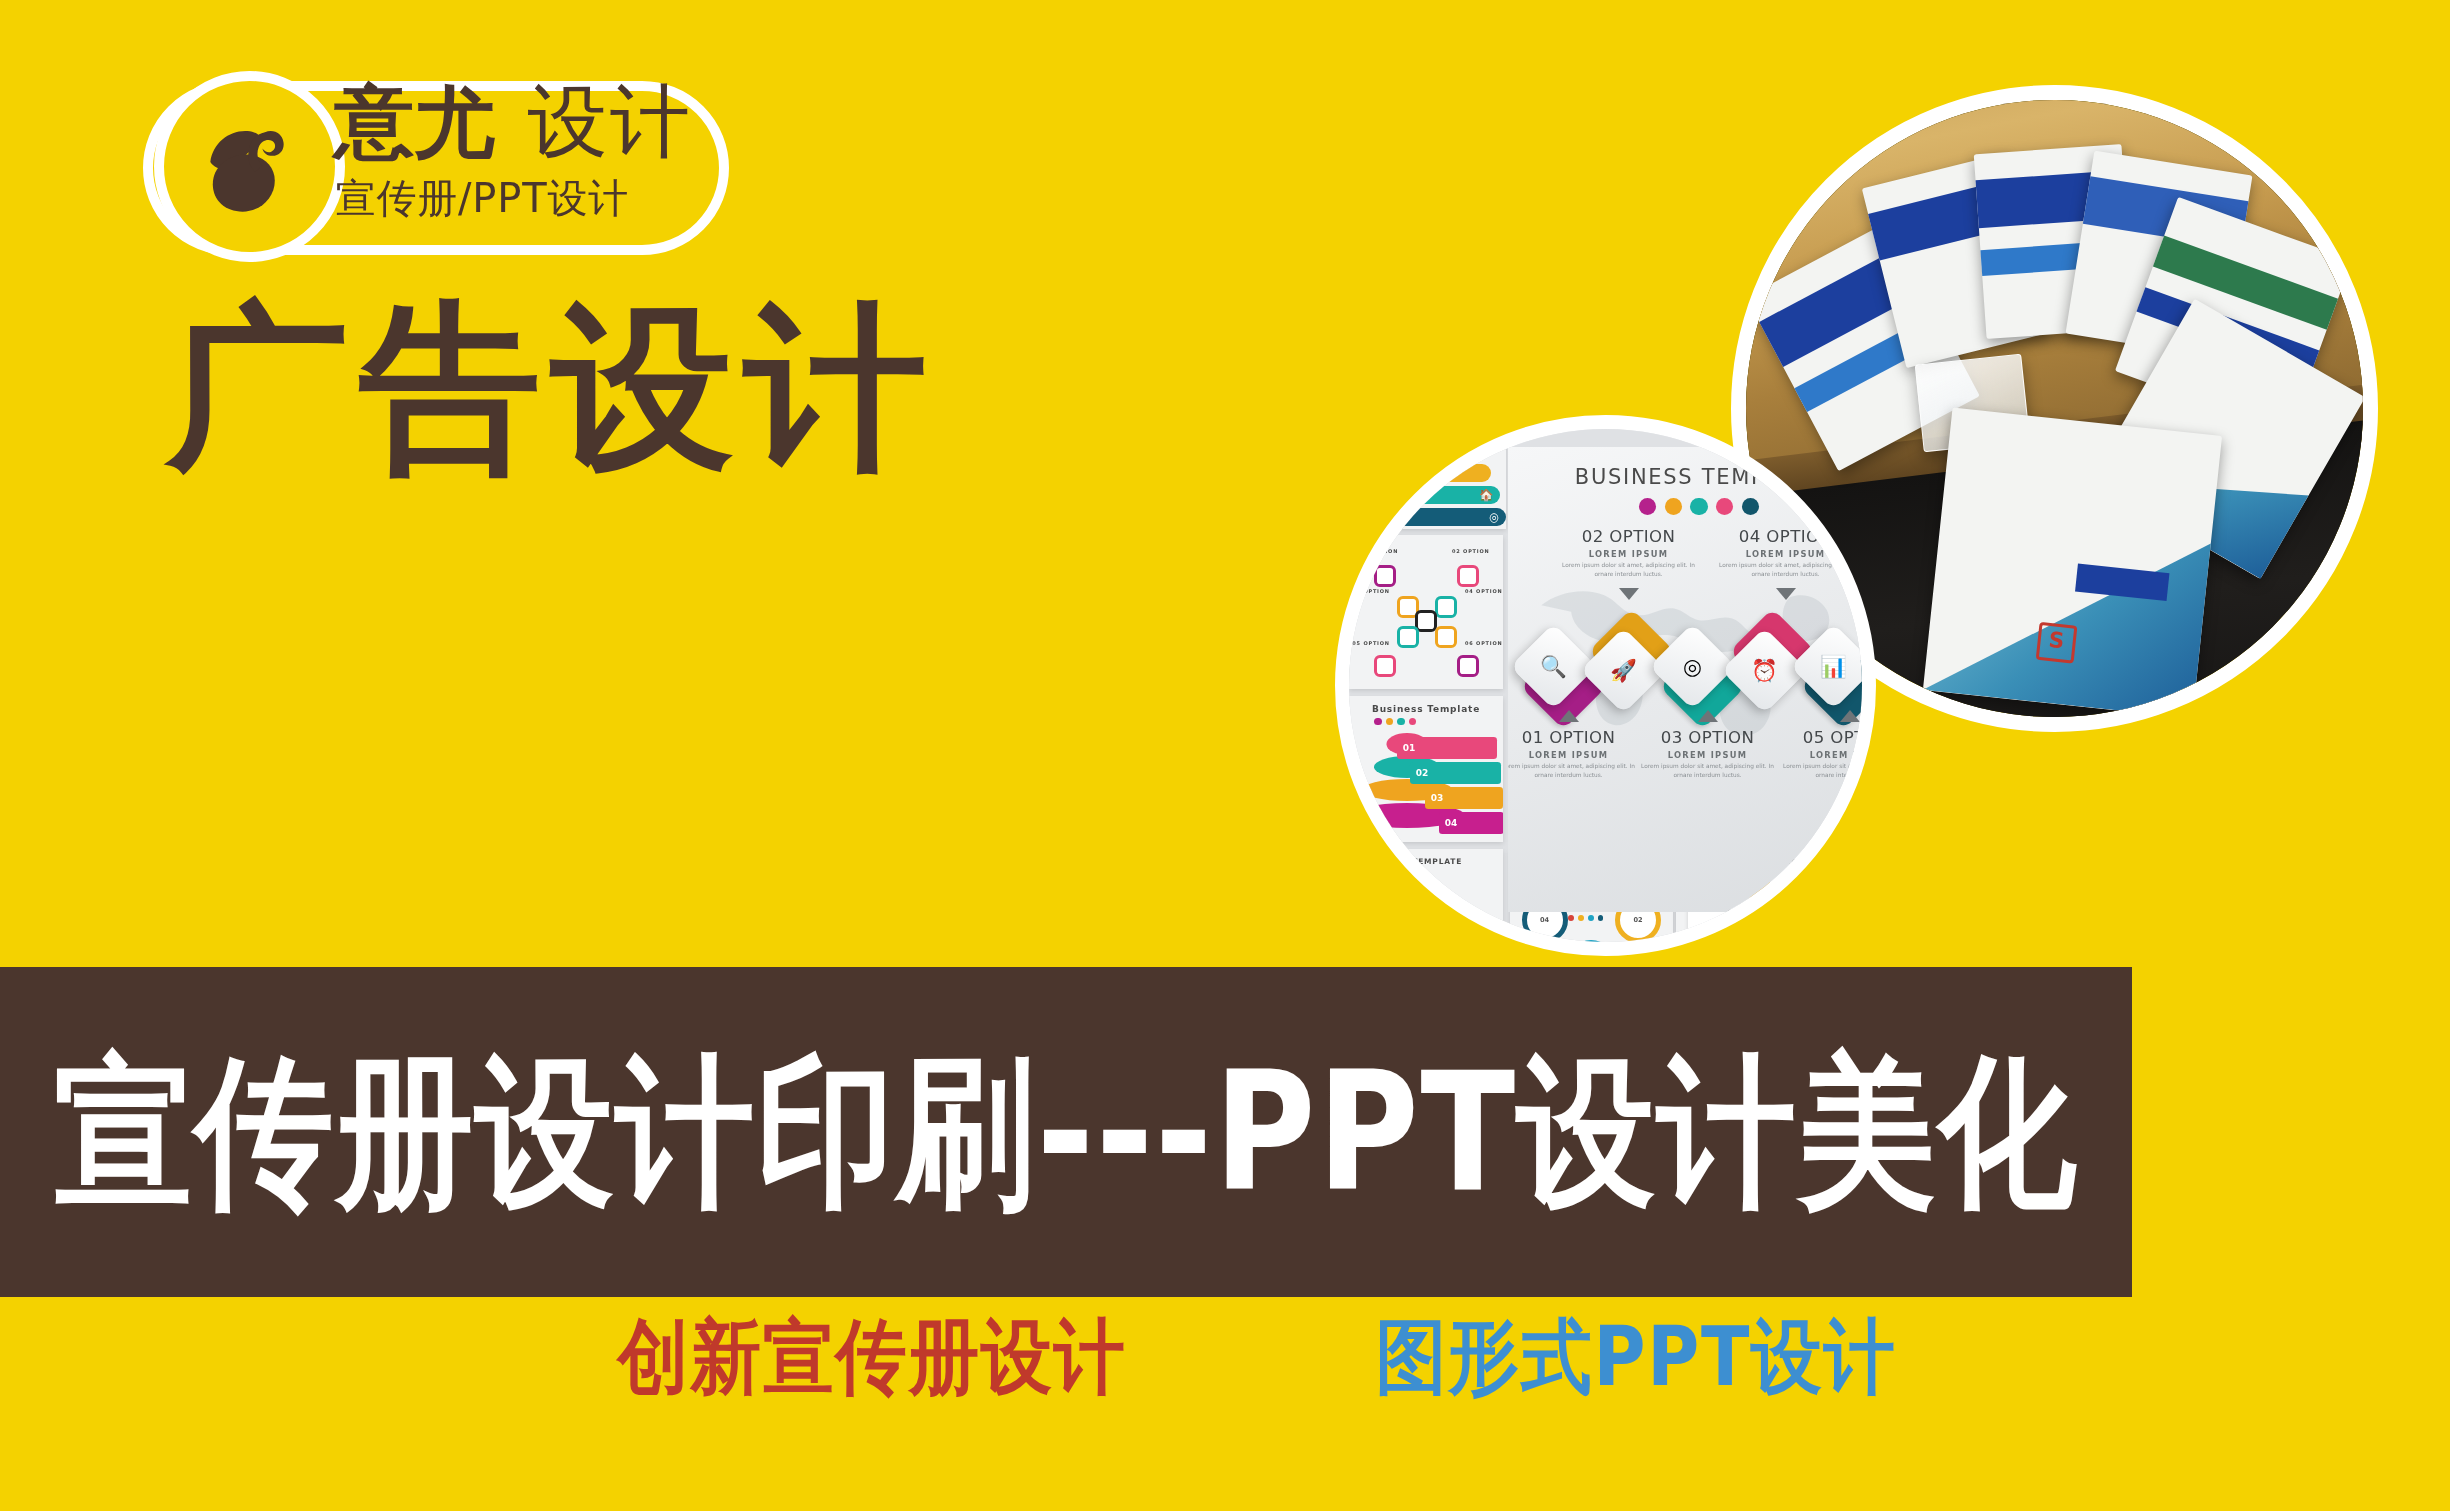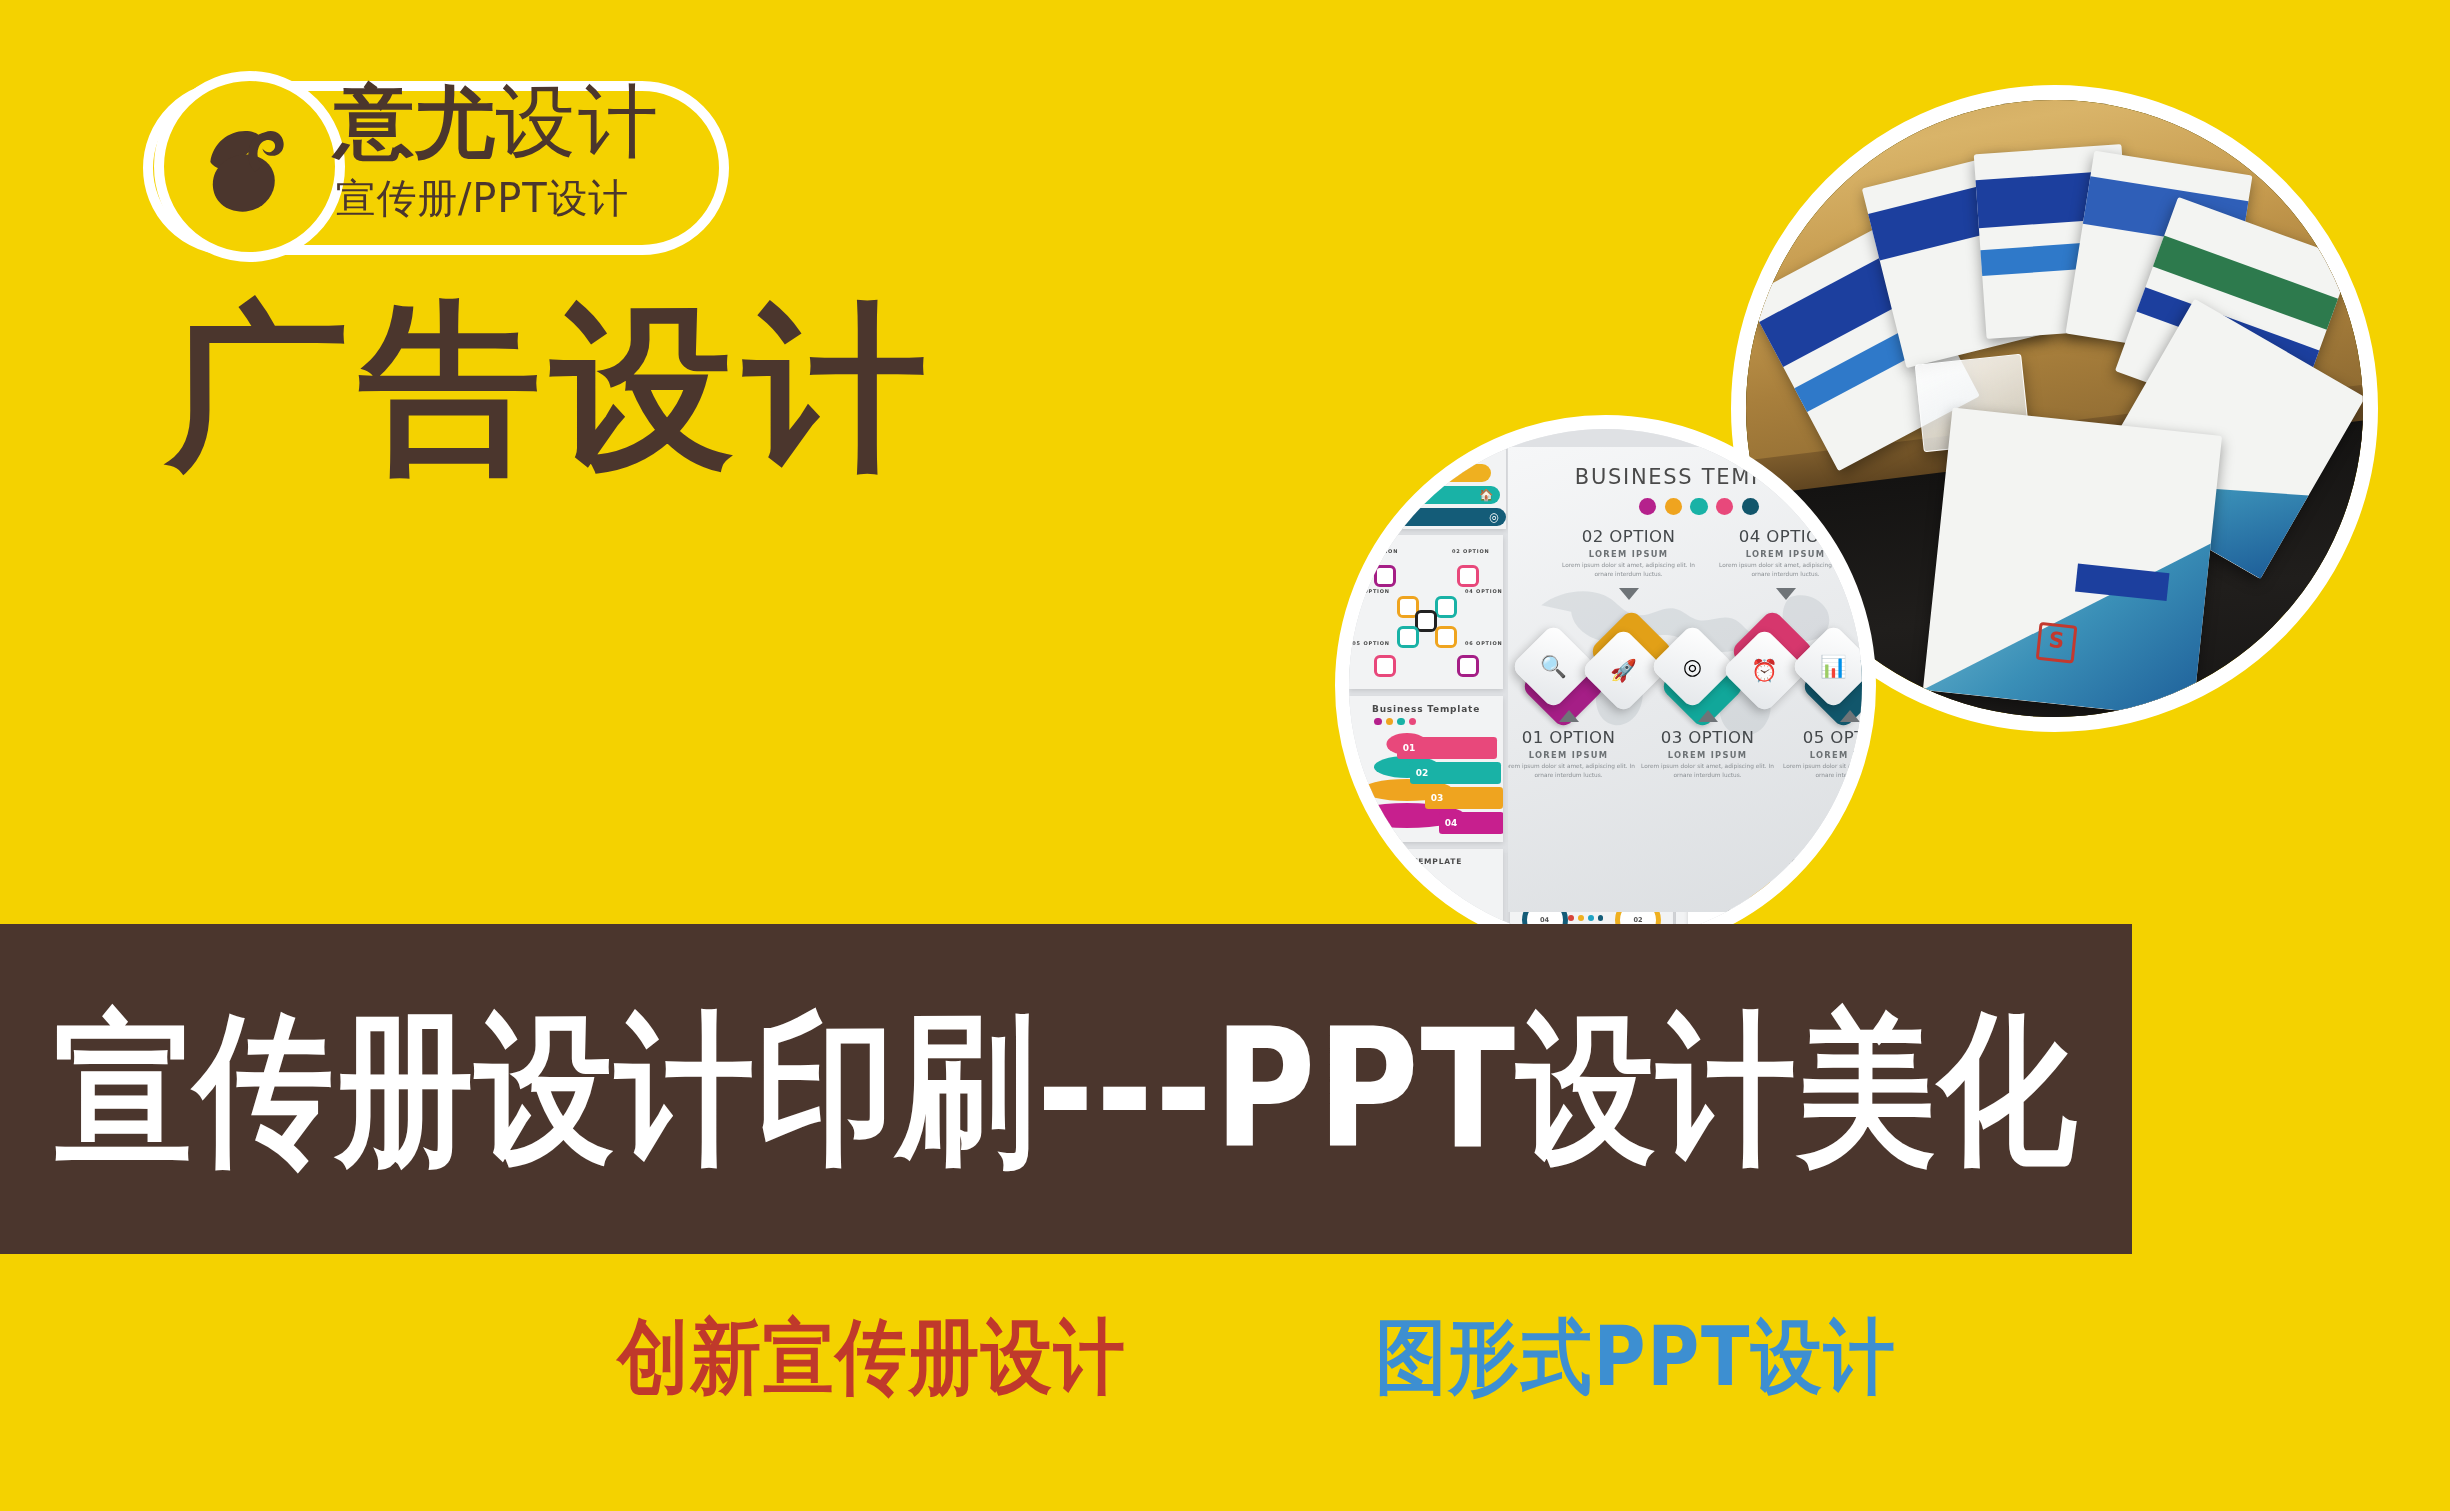--- a/index.html
+++ b/index.html
@@ -36,21 +36,21 @@
     width:398px;height:179px;
   }
   .logo-name{
     position:absolute;left:0;top:1.7px;
     font-size:80px;line-height:1;
     color:#4B362D;
     letter-spacing:0.8px;
     white-space:nowrap;
     font-weight:700;
   }
-  .logo-name .thin{font-weight:300;letter-spacing:2.5px;}
+  .logo-name .thin{font-weight:300;letter-spacing:2.5px;margin-left:32px;}
   .logo-sub{
     position:absolute;left:1.7px;top:98px;
     font-size:40px;line-height:1;
     color:#4B362D;
     letter-spacing:0.8px;
     white-space:nowrap;
     font-weight:400;
   }
 
   
@@ -177,21 +177,21 @@
   .pyr{position:absolute;}
   .pyr .lvl{position:absolute;left:50%;transform:translateX(-50%);border-radius:50%;}
   .barlabel{position:absolute;height:21.6px;border-radius:3.3px;color:#fff;font-size:9px;font-weight:700;display:flex;align-items:center;padding-left:5.8px;box-sizing:border-box;}
 
   .hexd{position:absolute;width:46px;height:46px;border-radius:50%;background:#fff;border:5.8px solid #000;box-sizing:border-box;font-size:6.6px;color:#555;display:flex;align-items:center;justify-content:center;font-weight:700;}
   .stepcard{position:absolute;width:51px;height:61px;background:#fff;border-radius:4.1px;box-shadow:0 1.7px 4.1px rgba(0,0,0,.15);overflow:hidden;}
   .stepcard .hd{height:21.6px;color:#fff;font-size:7.5px;font-weight:700;display:flex;flex-direction:column;align-items:center;justify-content:center;line-height:1.05;border-radius:4.1px 4.1px 10px 10px;}
 
   
   .banner{
-    position:absolute;left:0;top:924px;
+    position:absolute;left:0;top:967px;
     width:2132px;height:330px;
     background:#4B362D;
     z-index:5;
     display:flex;align-items:center;justify-content:center;
   }
   .banner-text{
     color:#ffffff;
     font-size:146px;line-height:1;
     font-weight:900;
     letter-spacing:1.7px;

